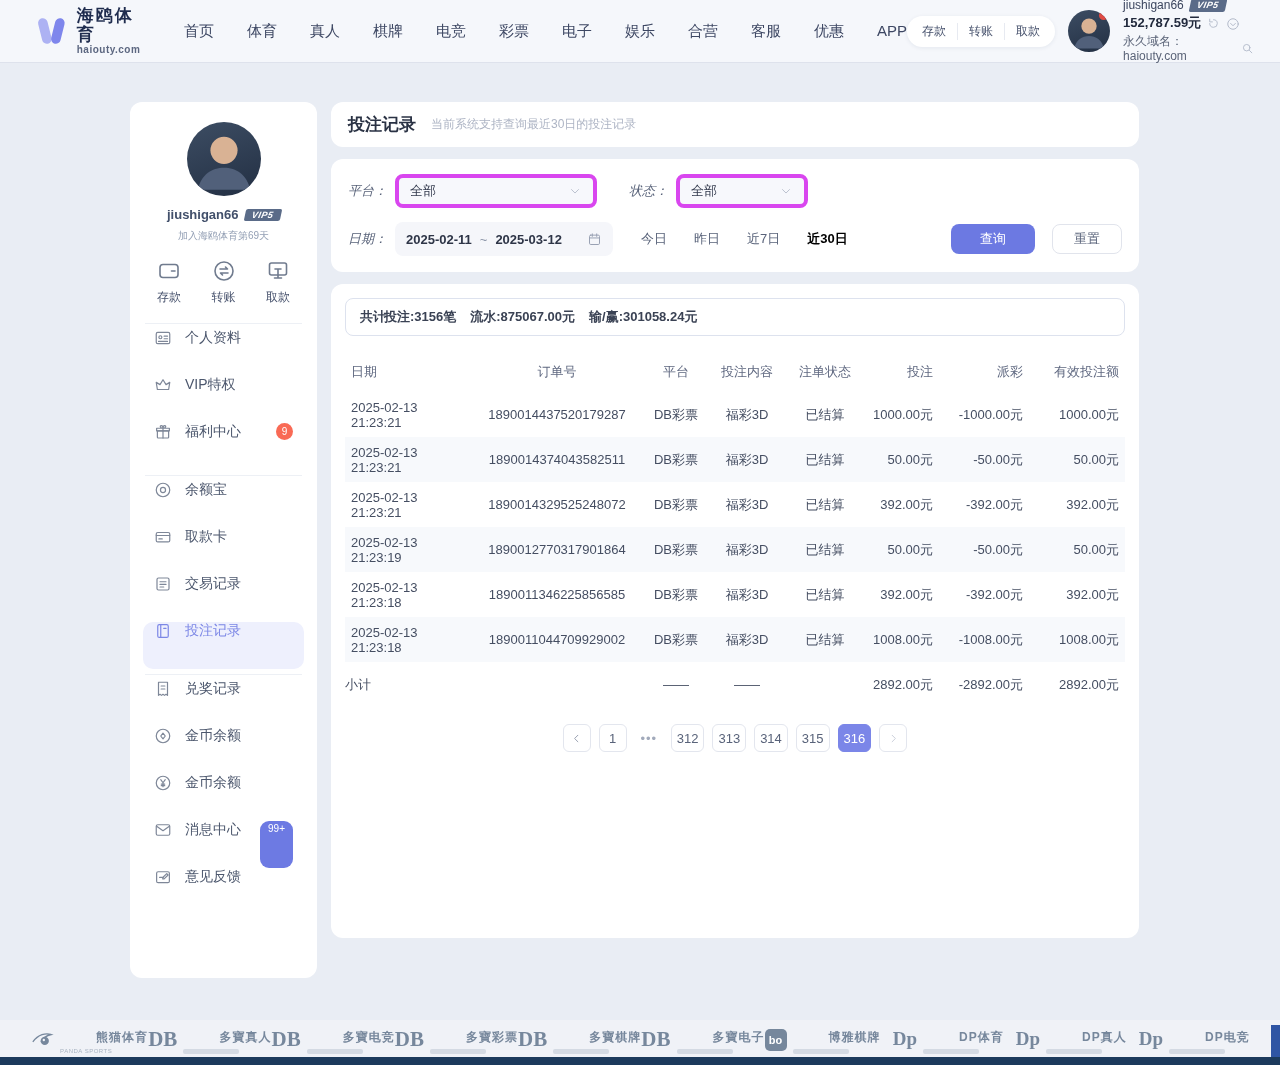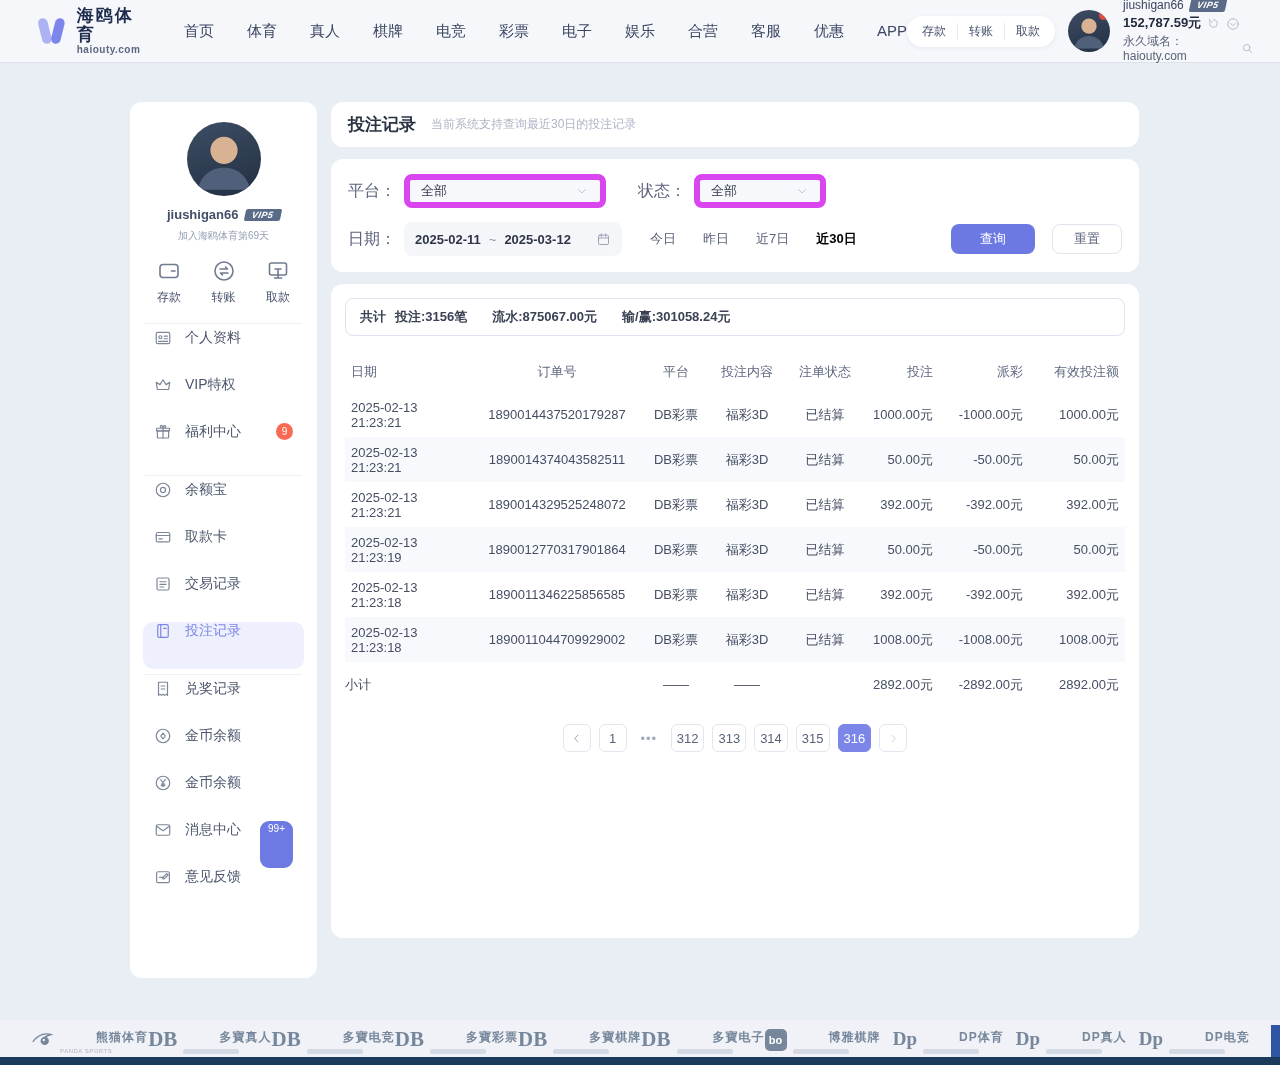--- a/index.html
+++ b/index.html
@@ -51,38 +51,38 @@
 
   
   .main-col { width:808px; display:flex; flex-direction:column; gap:12px; }
   .title-card { height:45px; display:flex; align-items:center; gap:15px; padding:0 17px; }
   .page-title { font-size:17px; font-weight:bold; color:#2a3244; }
   .page-subtitle { font-size:12px; color:#adb4c4; }
 
   .filter-card { padding:15px 17px 16px; }
   .f-row { display:flex; align-items:center; }
   .f-row + .f-row { margin-top:14px; }
-  .f-label { font-size:16px; color:#59637a; margin-right:8px; white-space:nowrap; }
-  .select { height:34px; background:#f7f8fc; border:6px solid #d946ef; border-radius:8px; display:flex; align-items:center; padding:0 11px; font-size:13px; color:#333a4d; cursor:pointer; }
+  .f-label { font-size:13px; color:#59637a; margin-right:8px; white-space:nowrap;font-style:italic; }
+  .select { height:34px; background:#f7f8fc; border:4px solid #d946ef; border-radius:8px; display:flex; align-items:center; padding:0 11px; font-size:13px; color:#333a4d; cursor:pointer; }
   .select .chev { margin-left:auto; color:#b7bdcb; display:flex; }
   .sel-platform { width:202px; margin-right:32px; }
   .sel-status { width:132px; }
   .date-box { width:218px; height:34px; background:#f5f6fa; border-radius:8px; display:flex; align-items:center; gap:8px; padding:0 11px; font-size:13px; color:#2e3547; font-weight:bold; cursor:pointer; }
   .date-box .tilde { color:#8a93a6; font-weight:normal; }
   .date-box .cal { margin-left:auto; color:#9aa2b4; display:flex; }
   .ranges { display:flex; gap:27px; margin-left:28px; font-size:13px; color:#59637a; }
   .range { cursor:pointer; white-space:nowrap; }
   .range.active { color:#000000; font-weight:bold; }
   .f-btns { margin-left:auto; display:flex; gap:17px; }
   .btn { height:30px; border-radius:8px; font-size:13px; border:none; cursor:pointer; font-family:inherit; }
   .btn-primary { width:84px; background:#6c79e2; color:#fff; }
   .btn-ghost { width:70px; background:#fff; border:1px solid #e1e4ec; color:#59637a; }
 
   .table-card { padding:14px 14px 0; height:654px; }
-  .summary { border:1px solid #dde2ee; border-radius:8px; height:38px; display:flex; align-items:center; gap:25px; padding:0 14px; font-size:13px; color:#3a4254; font-weight:bold; }
+  .summary { border:1px solid #dde2ee; border-radius:8px; height:38px; display:flex; align-items:center; gap:14px; padding:0 14px; font-size:13px; color:#3a4254; font-weight:bold; }
   table { width:100%; border-collapse:collapse; table-layout:fixed; margin-top:16px; font-size:13px; color:#454e62; }
   th { font-weight:normal; color:#5f6880; height:40px; }
   td { height:45px; }
   tbody tr:nth-child(even) { background:#f7f9fc; }
   tbody tr.subtotal { background:#fff; }
   .l { text-align:left; padding-left:6px; }
   .c { text-align:center; }
   .r { text-align:right; padding-right:6px; }
   .subtotal td:first-child { text-align:left; }
 

